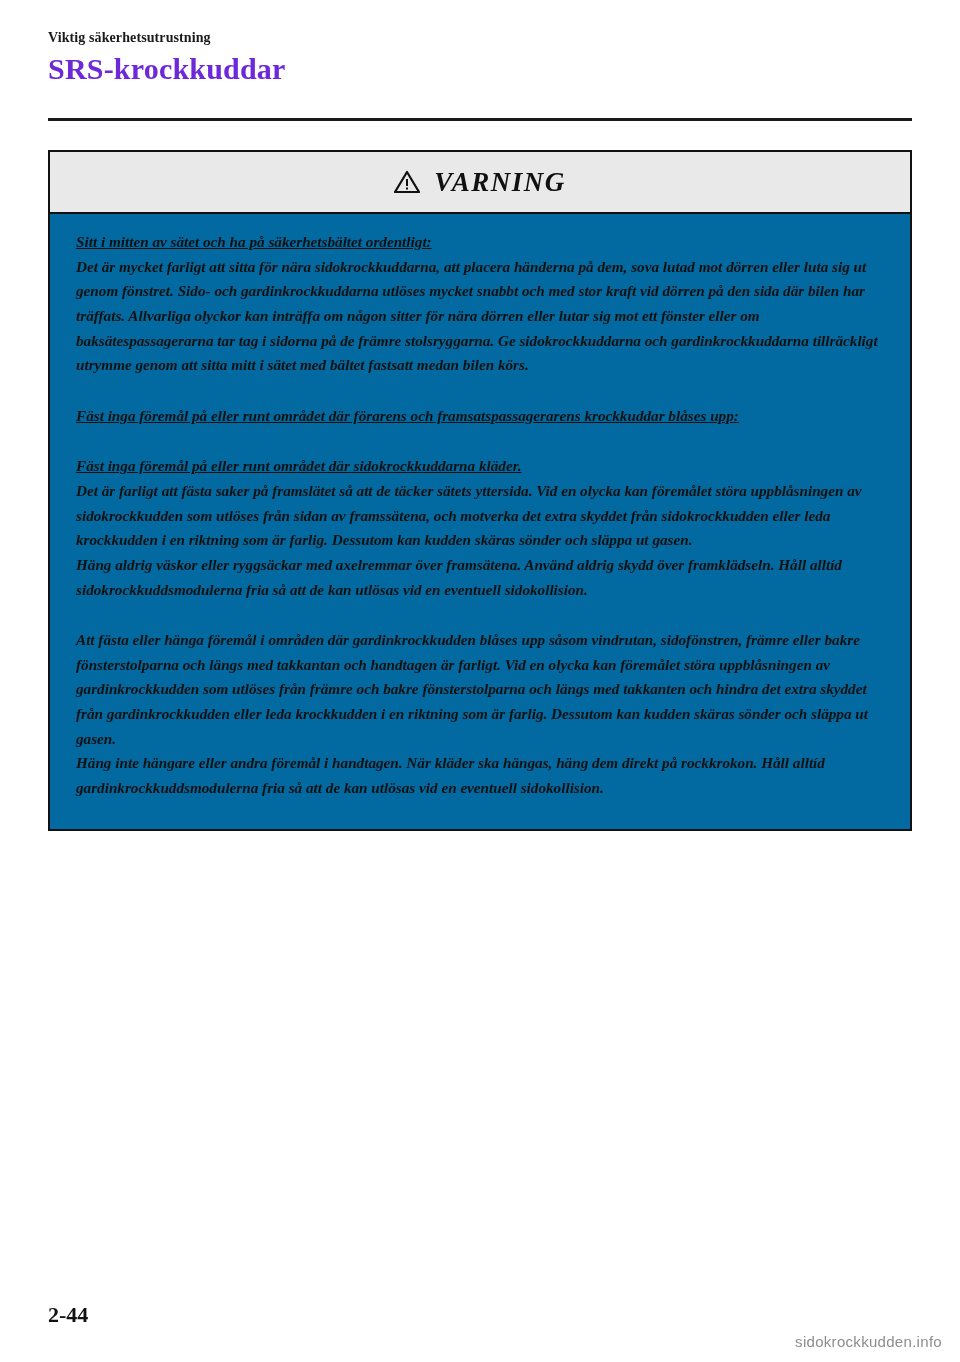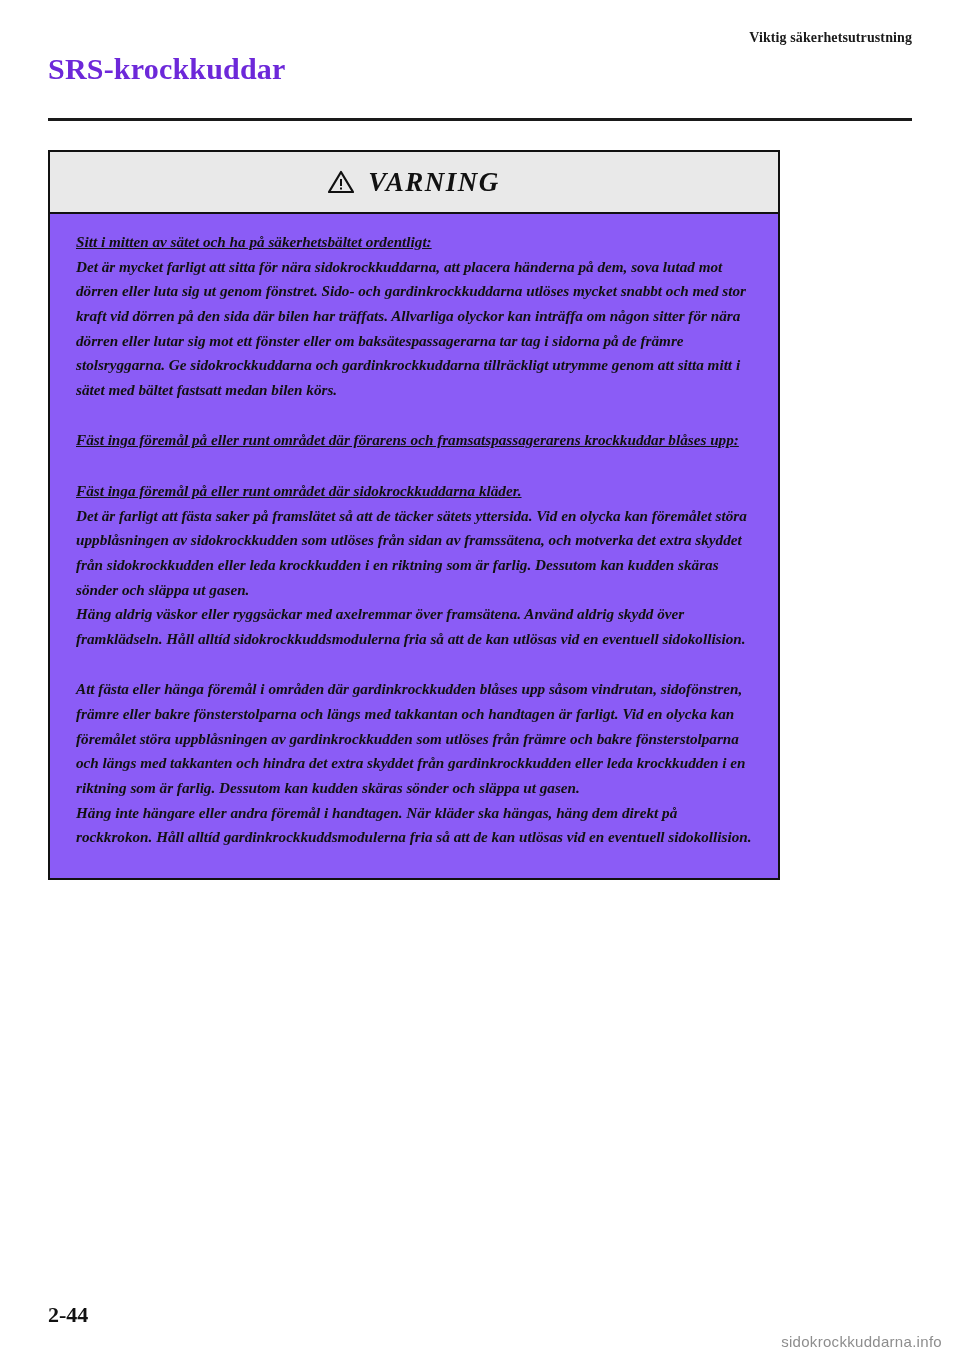--- a/index.html
+++ b/index.html
@@ -26,21 +26,20 @@
     top: 30px;
     right: 48px;
   }
   .header-eyebrow {
     font-family: "Liberation Serif", serif;
     font-size: 14px;
     font-weight: bold;
     color: #1a1a1a;
     letter-spacing: 0.1px;
     margin-bottom: 6px;
-    text-align: right;
   }
   .header-title {
     font-family: "Liberation Serif", serif;
     font-size: 30px;
     font-weight: bold;
     color: #6d28d9;
     letter-spacing: 0.2px;
     line-height: 1.1;
   }
   .header-rule {
@@ -48,24 +47,24 @@
     left: 48px;
     right: 48px;
     top: 118px;
     height: 3px;
     background: #1a1a1a;
   }
   .warning-box {
     position: absolute;
     left: 48px;
     top: 150px;
-    width: 732px;
+    width: 864px;
     border: 2px solid #111111;
     box-sizing: border-box;
-    background: #8b5cf6;
+    background: #0369a1;
   }
   .warning-head {
     background: #e9e9e9;
     border-bottom: 2px solid #111111;
     height: 60px;
     display: flex;
     align-items: center;
     justify-content: center;
     gap: 14px;
   }
@@ -178,15 +177,15 @@
         <p class="para">
           <span class="para-text">Att fästa eller hänga föremål i områden där gardinkrockkudden blåses upp såsom vindrutan, sidofönstren, främre eller bakre fönsterstolparna och längs med takkantan och handtagen är farligt. Vid en olycka kan föremålet störa uppblåsningen av gardinkrockkudden som utlöses från främre och bakre fönsterstolparna och längs med takkanten och hindra det extra skyddet från gardinkrockkudden eller leda krockkudden i en riktning som är farlig. Dessutom kan kudden skäras sönder och släppa ut gasen.</span>
           <span class="para-text">Häng inte hängare eller andra föremål i handtagen. När kläder ska hängas, häng dem direkt på rockkrokon. Håll alltíd gardinkrockkuddsmodulerna fria så att de kan utlösas vid en eventuell sidokollision.</span>
         </p>
       </div>
 
     </div>
   </div>
 
   <div class="footer-page">2-44</div>
-  <div class="footer-site">sidokrockkuddarna.info</div>
+  <div class="footer-site">sidokrockkudden.info</div>
 
 </div>
 
 </body></html>

